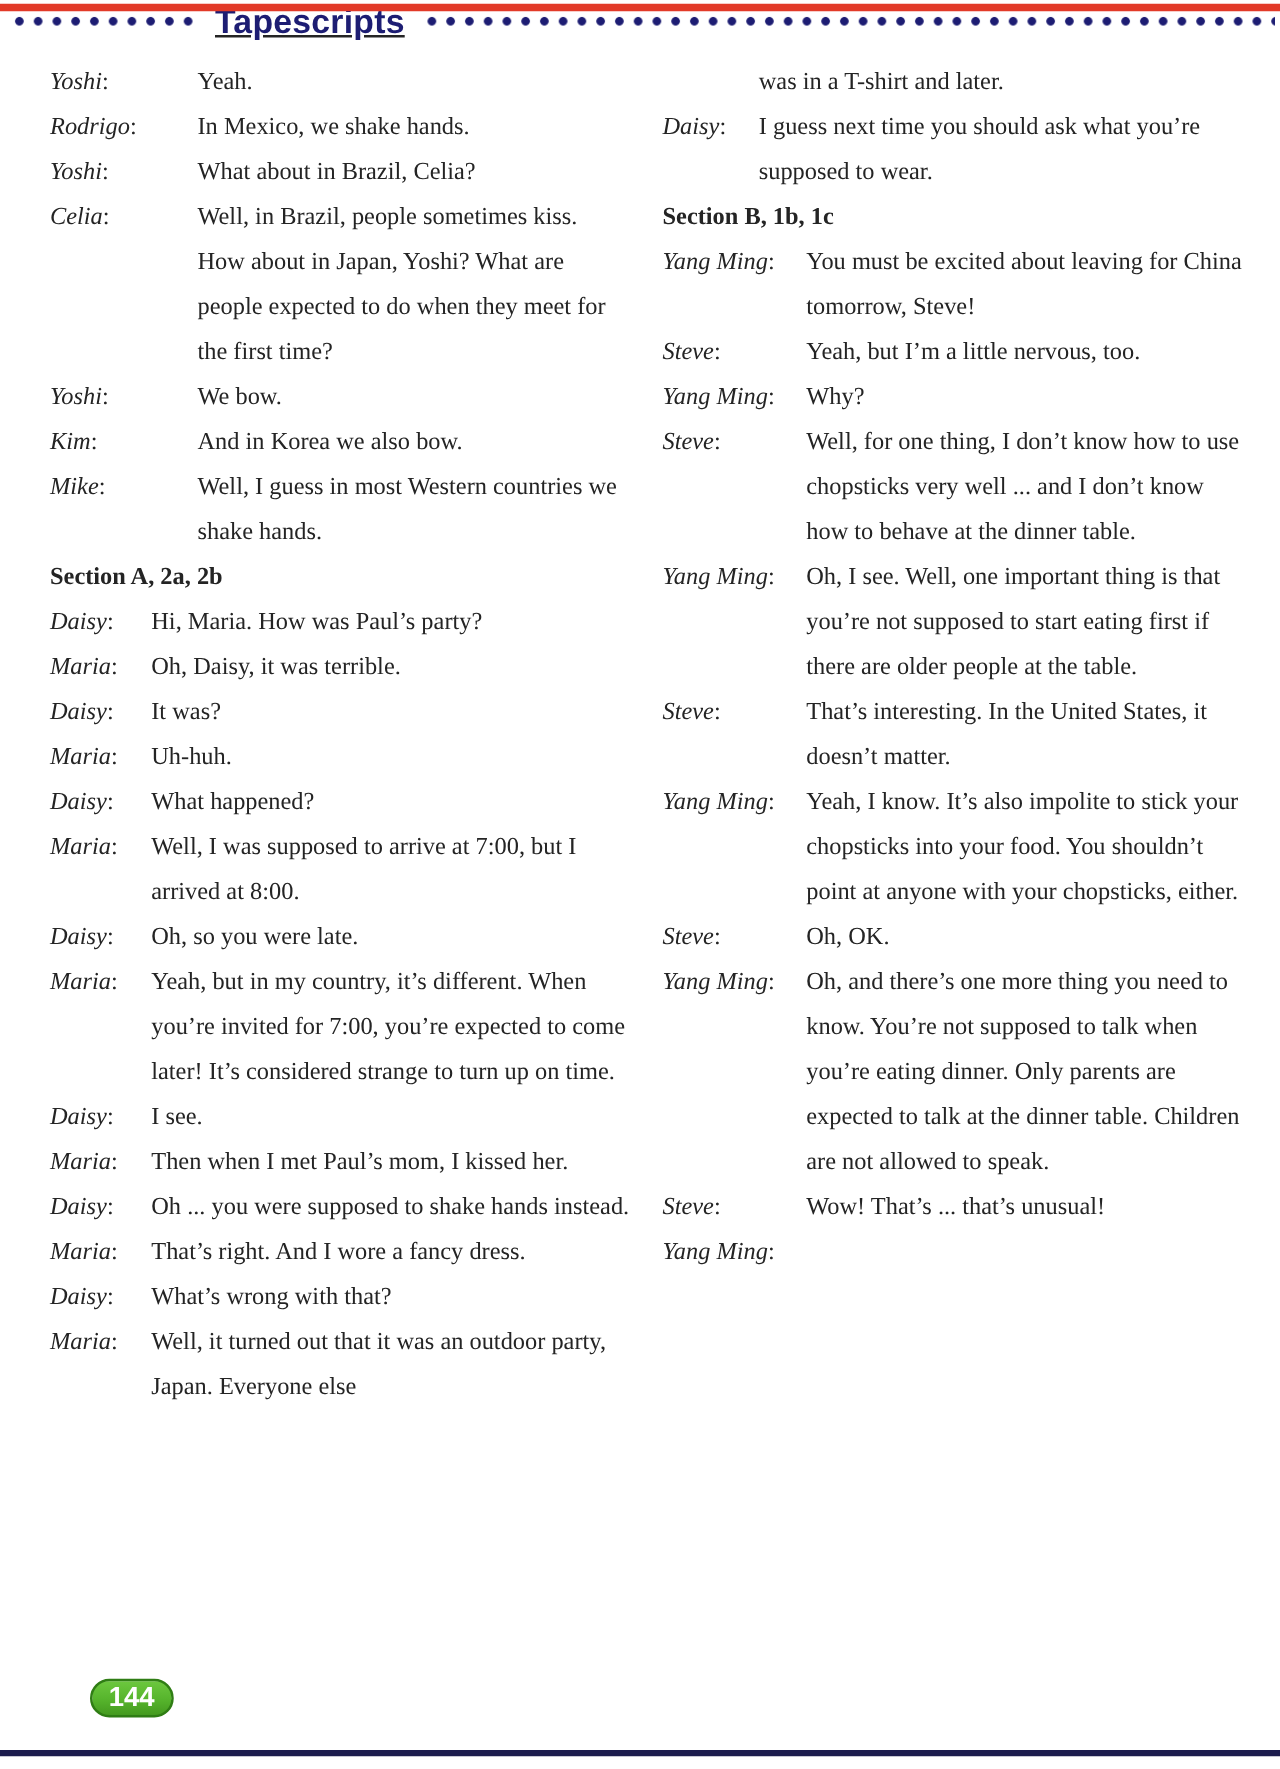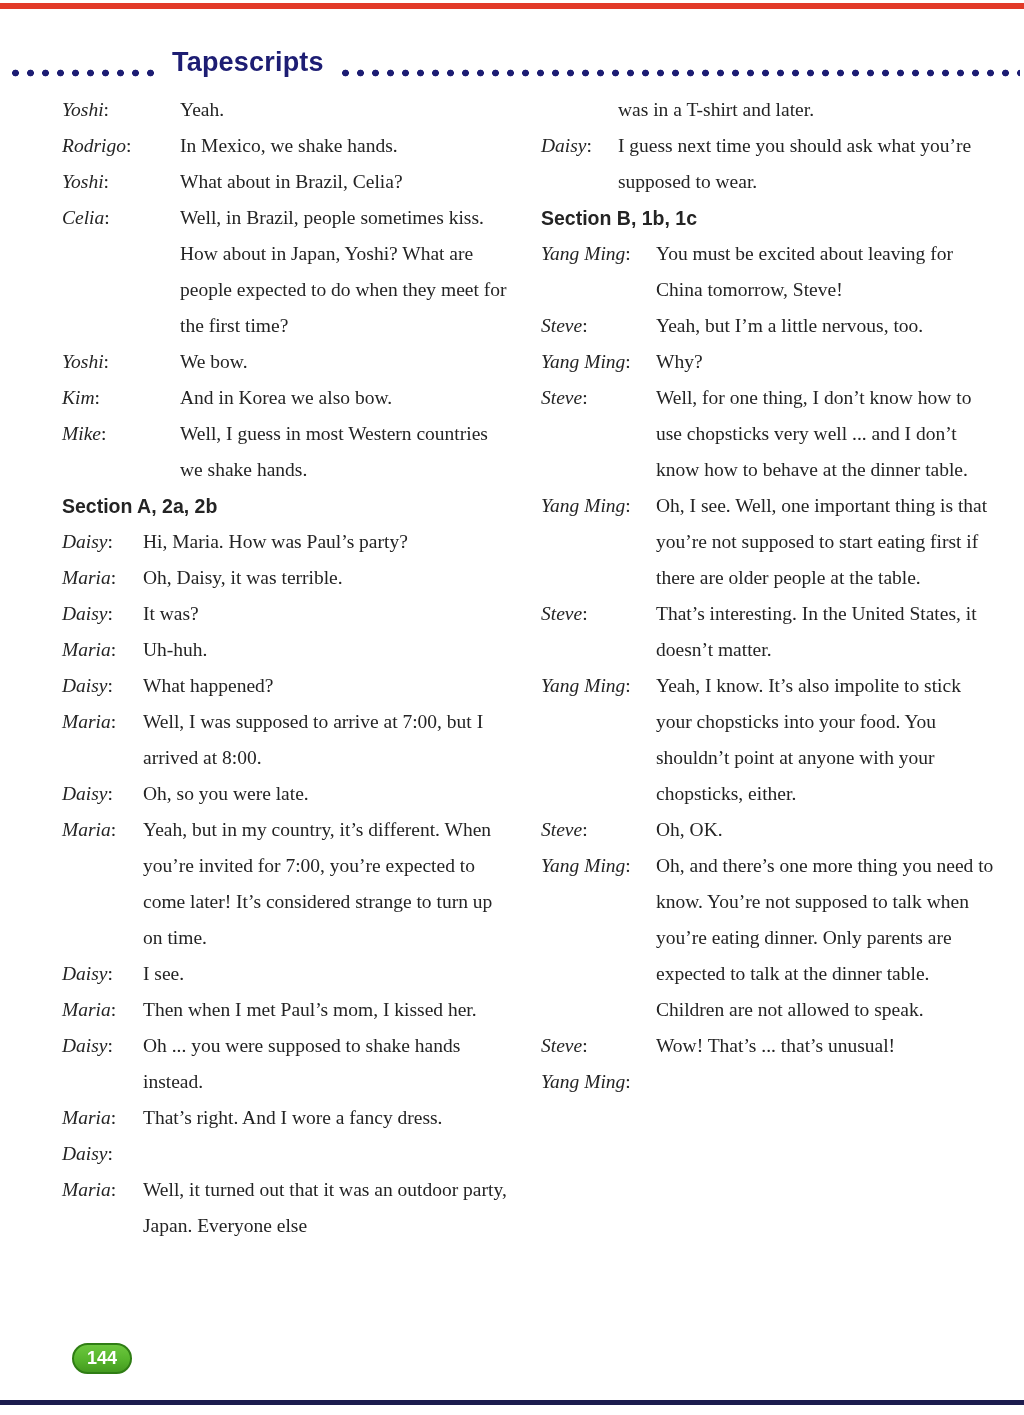--- a/index.html
+++ b/index.html
@@ -25,24 +25,24 @@
   }
   .top-rule{
     position:absolute;top:3px;left:0;right:0;height:6px;
     background:var(--red);
   }
   .bottom-rule{
     position:absolute;bottom:10px;left:0;right:0;height:5px;
     background:#1c1c4e;
   }
   header.tape-header{
-    margin-top:44px;
     padding:0 4px 0 8px;
-    display:flex;align-items:flex-end;
+    display:flex;align-items:center;
     height:34px;
+    text-decoration:underline;
   }
   .dots{
     height:10px;
     background-image:radial-gradient(circle, var(--navy) 3.1px, transparent 3.7px);
     background-size:15px 10px;
     background-repeat:repeat-x;
     background-position:left center;
   }
   .dots.left{width:150px;margin-right:14px;}
   .dots.right{flex:1;margin-left:14px;}
@@ -50,59 +50,59 @@
     margin:0;
     font-family:"Liberation Sans", sans-serif;
     font-size:27px;
     font-weight:bold;
     color:var(--navy);
     letter-spacing:0.2px;
   }
   main.columns{
     flex:1;
     display:flex;
-    padding:14px 30px 0 62px;
+    padding:14px 30px 0 40px;
     gap:26px;
     font-size:19.5px;
     line-height:36px;
   }
   .col{flex:1;min-width:0;}
   .entry{display:flex;align-items:flex-start;}
   .speaker{flex:0 0 auto;}
   .speaker i{font-style:italic;}
   .line{flex:1;min-width:0;}
   
   .indent-a .speaker{width:118px;}
   .indent-b .speaker{width:81px;}
   .indent-c .speaker{width:77px;}
   .indent-d .speaker{width:115px;}
   h2.section-heading{
     margin:0;
     font-size:19.5px;
     line-height:36px;
     font-weight:bold;
-    font-family:Liberation Sans, sans-serif;
+    font-family:Liberation Serif, serif;
   }
   footer.page-footer{
     height:78px;
     padding-left:72px;
     display:flex;align-items:flex-start;
     padding-top:6px;
   }
   .page-badge{
     display:inline-block;
     min-width:52px;
     padding:1px 13px 2px;
     border-radius:999px;
     background:linear-gradient(180deg,#6cc73e 0%, var(--green) 55%, #449a1f 100%);
     border:2px solid var(--green-border);
     color:#ffffff;
     font-family:"Liberation Sans", sans-serif;
     font-weight:bold;
-    font-size:18px;
+    font-size:22px;
     text-align:center;
     line-height:24px;
   }
 </style>
 </head>
 <body>
 
 <div class="page">
   <div class="top-rule"></div>
 
@@ -189,20 +189,21 @@
           <div class="entry">
             <span class="speaker"><i>Daisy</i>:</span>
             <span class="line">Oh ... you were supposed to shake hands instead.</span>
           </div>
           <div class="entry">
             <span class="speaker"><i>Maria</i>:</span>
             <span class="line">That’s right. And I wore a fancy dress.</span>
           </div>
           <div class="entry">
             <span class="speaker"><i>Daisy</i>:</span>
+            <span class="line">What’s wrong with that?</span>
           </div>
           <div class="entry">
             <span class="speaker"><i>Maria</i>:</span>
             <span class="line">Well, it turned out that it was an outdoor party, Japan. Everyone else</span>
           </div>
         </section>
     </div>
 
     <div class="col">
       <section class="dialogue indent-c">

